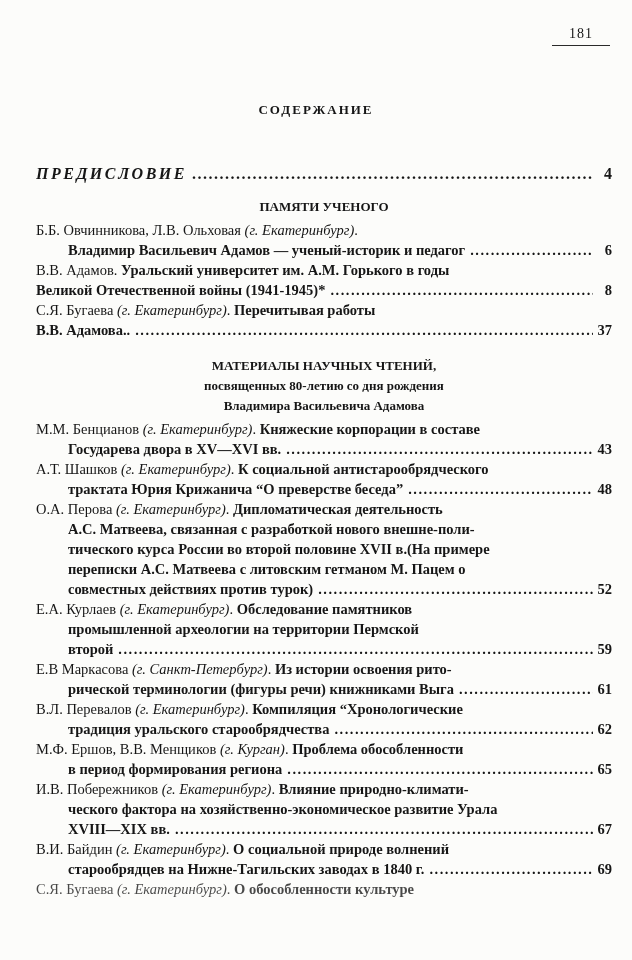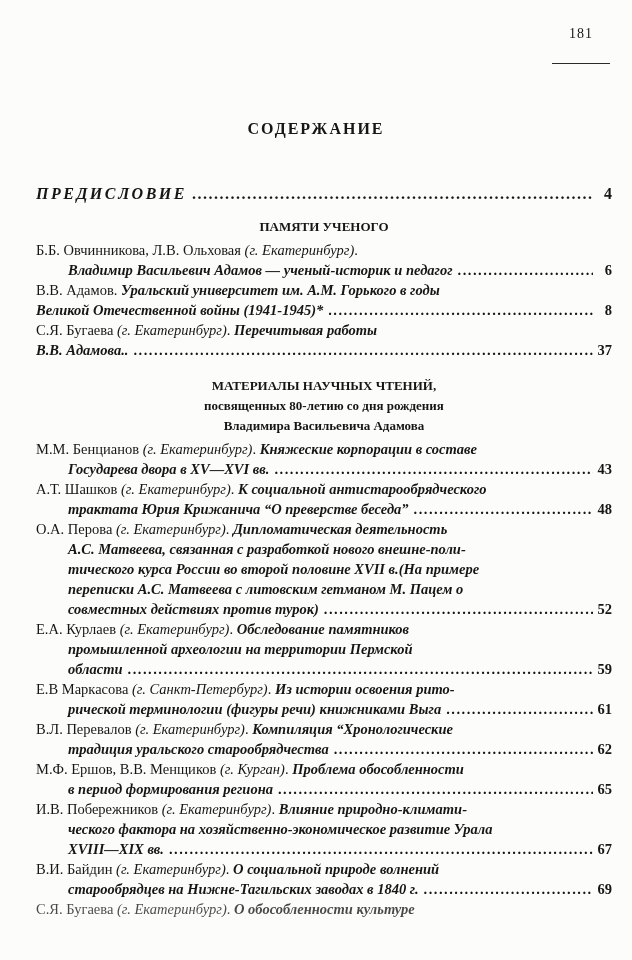--- a/index.html
+++ b/index.html
@@ -18,44 +18,44 @@
     text-align: right;
     padding: 24px 22px 0 0;
   }
   .page-num-box {
     display: inline-block;
     min-width: 58px;
     text-align: center;
     font-size: 14px;
     letter-spacing: 1px;
     border-bottom: 1.5px solid #2a2a2a;
-    padding-bottom: 21px;
+    padding-bottom: 3px;
   }
   .doc-title {
     margin-top: 56px;
     text-align: center;
-    font-size: 16px;
+    font-size: 13px;
     font-weight: bold;
     letter-spacing: 2px;
   }
   .toc {
     margin: 46px 20px 0 36px;
     font-size: 14.5px;
   }
   .block { }
   .line {
     display: flex;
     align-items: baseline;
     line-height: 20px;
     overflow: hidden;
   }
   .line .text { white-space: nowrap; }
   .line.indent { padding-left: 32px; }
   .seg-r { font-weight: normal; }
-  .seg-b { font-weight: bold; font-style: italic; }
+  .seg-b { font-weight: bold; }
   .seg-i { font-style: italic; }
   .seg-bi { font-weight: bold; font-style: italic; }
   .spaced { letter-spacing: 2.5px; }
   .dots {
     flex: 1;
     overflow: hidden;
     white-space: nowrap;
     font-weight: bold;
     margin: 0 3px 0 5px;
     min-width: 8px;
@@ -177,21 +177,21 @@
         </div>
       </div>
       <div class="block block-entry" data-name="toc-block-entry-7">
         <div class="line" data-name="toc-entry-line">
           <span class="text" data-name="entry-text"><span class="seg-r">Е.А. Курлаев </span><span class="seg-i">(г. Екатеринбург)</span><span class="seg-r">. </span><span class="seg-b">Обследование памятников</span></span>
         </div>
         <div class="line indent" data-name="toc-entry-line">
           <span class="text" data-name="entry-text"><span class="seg-b">промышленной археологии на территории Пермской</span></span>
         </div>
         <div class="line indent" data-name="toc-entry-line">
-          <span class="text" data-name="entry-text"><span class="seg-b">области</span></span>
+          <span class="text" data-name="entry-text"><span class="seg-b">второй</span></span>
           <span class="dots" data-name="dot-leader"></span>
           <span class="pg" data-name="page-ref">59</span>
         </div>
       </div>
       <div class="block block-entry" data-name="toc-block-entry-8">
         <div class="line" data-name="toc-entry-line">
           <span class="text" data-name="entry-text"><span class="seg-r">Е.В Маркасова </span><span class="seg-i">(г. Санкт-Петербург)</span><span class="seg-r">. </span><span class="seg-b">Из истории освоения рито-</span></span>
         </div>
         <div class="line indent" data-name="toc-entry-line">
           <span class="text" data-name="entry-text"><span class="seg-b">рической терминологии (фигуры речи) книжниками Выга</span></span>

